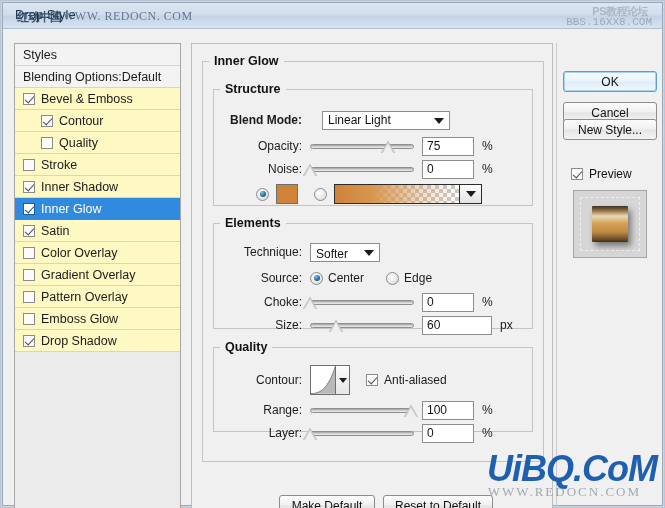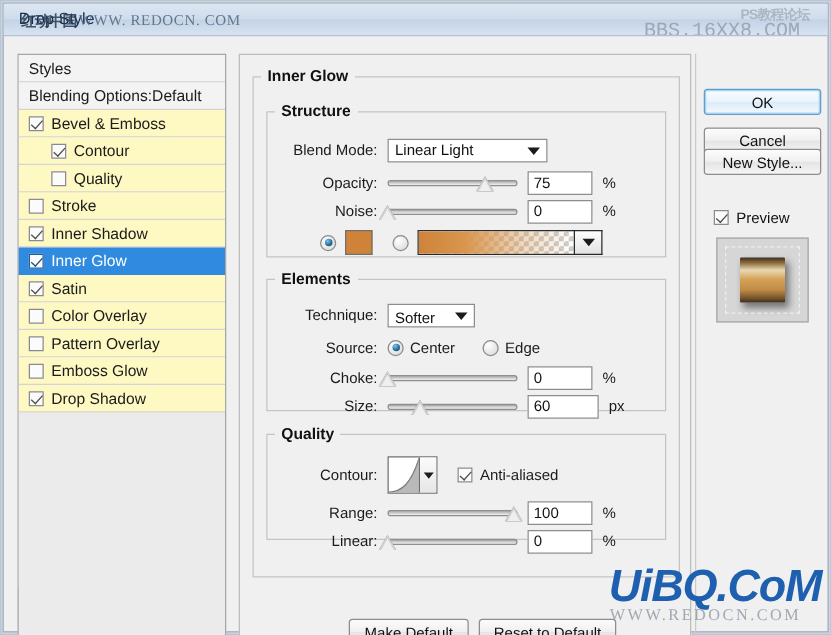--- a/index.html
+++ b/index.html
@@ -53,23 +53,23 @@
     font-size: 12px; color: #52667d; opacity: .85;
     letter-spacing: .5px;
   }
   #wm-tr-cn {
     right: 14px; top: 1px;
     font-size: 11px; font-weight: bold;
     color: #9fa9b6; opacity: .75;
     letter-spacing: -.5px;
   }
   #wm-tr-url {
-    right: 22px; top: 13px;
+    right: 10px; top: 13px;
     font-family: "Liberation Mono", monospace;
-    font-size: 16px; color: #8f9ba8; opacity: .8;
+    font-size: 11px; color: #8f9ba8; opacity: .8;
     letter-spacing: 0;
   }
   #wm-big {
     right: 8px; bottom: 18px;
     font-size: 36px; font-weight: bold;
     color: #1f5fb0;
     letter-spacing: -1px;
     font-family: "Liberation Sans", sans-serif;
     font-style: italic;
   }
@@ -442,20 +442,24 @@
           <div class="style-row">
             <span class="cbx on"></span>
             <span class="lbl">Satin</span>
           </div>
           <div class="style-row">
             <span class="cbx"></span>
             <span class="lbl">Color Overlay</span>
           </div>
           <div class="style-row">
             <span class="cbx"></span>
+            <span class="lbl">Gradient Overlay</span>
+          </div>
+          <div class="style-row">
+            <span class="cbx"></span>
             <span class="lbl">Pattern Overlay</span>
           </div>
           <div class="style-row">
             <span class="cbx"></span>
             <span class="lbl">Emboss Glow</span>
           </div>
           <div class="style-row">
             <span class="cbx on"></span>
             <span class="lbl">Drop Shadow</span>
           </div>
@@ -467,22 +471,22 @@
 
     <div id="center-panel">
 
       <fieldset class="grp" id="grp-innerglow">
         <legend>Inner Glow</legend>
 
         <fieldset class="grp" id="grp-structure">
           <legend>Structure</legend>
 
           <div class="row" style="left:8px; top:14px; width:300px;">
-            <span class="lab" style="width:80px;">Blend Mode:</span>
-            <div class="fakesel" id="blend-mode-select" style="margin-left:8px; width:128px;">
+            <span class="lab" style="width:80px;font-weight:bold;">Blend Mode:</span>
+            <div class="fakesel" id="blend-mode-select" style="margin-left:20px; width:128px;">
               <span>Linear Light</span>
               <span class="arw"></span>
             </div>
           </div>
 
           <div class="row" style="left:8px; top:40px; width:304px;">
             <span class="lab" style="width:80px;">Opacity:</span>
             <div class="slider" id="opacity-slider" style="margin-left:8px; width:104px;">
               <div class="track"></div>
               <div class="thumb" style="left: 75%;"></div>
@@ -544,21 +548,21 @@
             <div class="numfield" style="margin-left:8px; width:52px;">0</div>
             <span class="unit" style="margin-left:8px;">%</span>
           </div>
 
           <div class="row" style="left:8px; top:85px; width:304px;">
             <span class="lab" style="width:80px;">Size:</span>
             <div class="slider" id="size-slider" style="margin-left:8px; width:104px;">
               <div class="track"></div>
               <div class="thumb" style="left: 25%;"></div>
             </div>
-            <div class="numfield" style="margin-left:8px; width:57px;">60</div>
+            <div class="numfield" style="margin-left:8px; width:70px;">60</div>
             <span class="unit" style="margin-left:8px;">px</span>
           </div>
         </fieldset>
 
         <fieldset class="grp" id="grp-quality">
           <legend>Quality</legend>
 
           <div class="row" style="left:8px; top:10px; width:300px; height:32px;">
             <span class="lab" style="width:80px;">Contour:</span>
             <span id="contour-thumb" style="margin-left:8px;">
@@ -578,21 +582,21 @@
             <span class="lab" style="width:80px;">Range:</span>
             <div class="slider" id="range-slider" style="margin-left:8px; width:104px;">
               <div class="track"></div>
               <div class="thumb" style="left: 97%;"></div>
             </div>
             <div class="numfield" style="margin-left:8px; width:52px;">100</div>
             <span class="unit" style="margin-left:8px;">%</span>
           </div>
 
           <div class="row" style="left:8px; top:69px; width:304px;">
-            <span class="lab" style="width:80px;">Linear:</span>
+            <span class="lab" style="width:80px;">Layer:</span>
             <div class="slider" id="jitter-slider" style="margin-left:8px; width:104px;">
               <div class="track"></div>
               <div class="thumb" style="left: 0%;"></div>
             </div>
             <div class="numfield" style="margin-left:8px; width:52px;">0</div>
             <span class="unit" style="margin-left:8px;">%</span>
           </div>
         </fieldset>
 
         <div class="btn" id="make-default-btn">Make Default</div>

